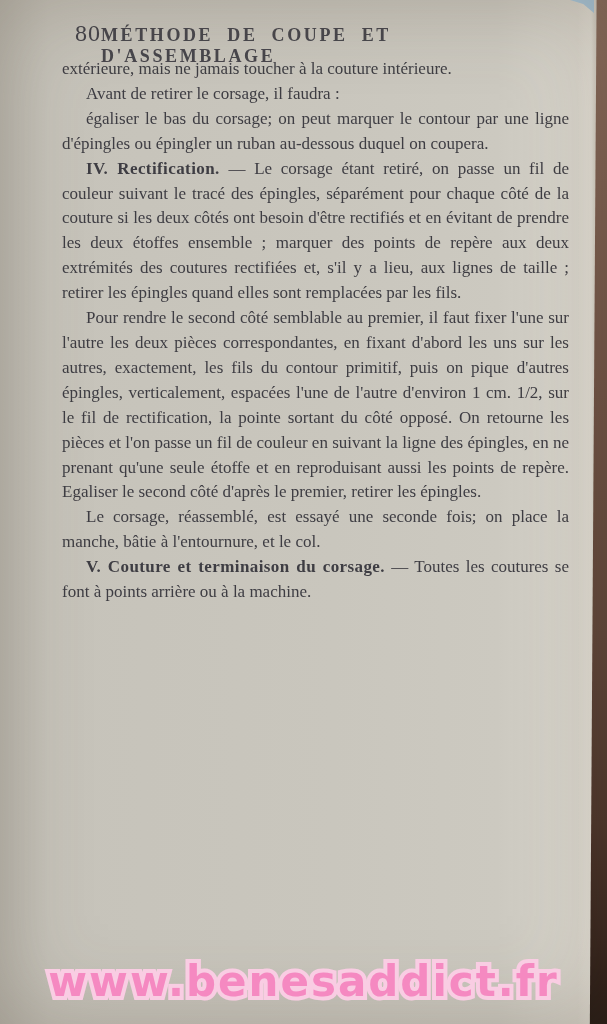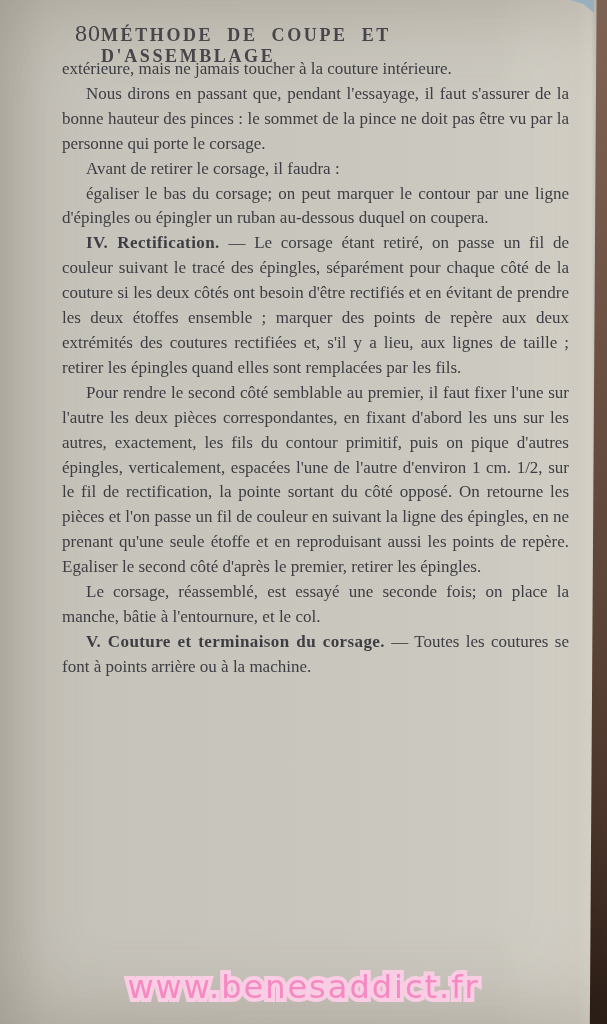--- a/index.html
+++ b/index.html
@@ -82,22 +82,22 @@
   }
   .body-text p { margin: 0; text-indent: 24px; }
   .body-text p.noindent { text-indent: 0; }
   .lead { font-weight: bold; letter-spacing: 0.4px; }
 
   .watermark {
     position: absolute;
     left: 50%; bottom: 18px;
     transform: translateX(-50%);
     font-family: "DejaVu Sans", sans-serif;
-    font-weight: normal;
-    font-size: 32px;
+    font-weight: bold;
+    font-size: 42px;
     letter-spacing: 2px;
     white-space: nowrap;
     color: #f589c1;
     z-index: 6;
     text-align: right;
   }
   .watermark::before {
     content: attr(data-text);
     position: absolute; left: 0; top: 0;
     z-index: -1;
@@ -114,21 +114,20 @@
   <div class="corner-blue"></div>
   <div class="spine"></div>
 
   <div class="header-row">
     <span class="page-number">80</span>
     <span class="running-title">MÉTHODE DE COUPE ET D'ASSEMBLAGE</span>
   </div>
 
   <div class="body-text">
     <p class="noindent"><span>extérieure, mais ne jamais toucher à la couture intérieure.</span></p>
-    <p><span>Nous dirons en passant que, pendant l'essayage, il faut s'assurer de la bonne hauteur des pinces : le sommet de la pince ne doit pas être vu par la personne qui porte le corsage.</span></p>
     <p><span>Avant de retirer le corsage, il faudra :</span></p>
     <p><span>égaliser le bas du corsage; on peut marquer le contour par une ligne d'épingles ou épingler un ruban au-dessous duquel on coupera.</span></p>
     <p><b class="lead">IV. Rectification.</b><span> — Le corsage étant retiré, on passe un fil de couleur suivant le tracé des épingles, séparément pour chaque côté de la couture si les deux côtés ont besoin d'être rectifiés et en évitant de prendre les deux étoffes ensemble ; marquer des points de repère aux deux extrémités des coutures rectifiées et, s'il y a lieu, aux lignes de taille ; retirer les épingles quand elles sont remplacées par les fils.</span></p>
     <p><span>Pour rendre le second côté semblable au premier, il faut fixer l'une sur l'autre les deux pièces correspondantes, en fixant d'abord les uns sur les autres, exactement, les fils du contour primitif, puis on pique d'autres épingles, verticalement, espacées l'une de l'autre d'environ 1 cm. 1/2, sur le fil de rectification, la pointe sortant du côté opposé. On retourne les pièces et l'on passe un fil de couleur en suivant la ligne des épingles, en ne prenant qu'une seule étoffe et en reproduisant aussi les points de repère. Egaliser le second côté d'après le premier, retirer les épingles.</span></p>
     <p><span>Le corsage, réassemblé, est essayé une seconde fois; on place la manche, bâtie à l'entournure, et le col.</span></p>
     <p><b class="lead">V. Couture et terminaison du corsage.</b><span> — Toutes les coutures se font à points arrière ou à la machine.</span></p>
   </div>
 
   <div class="watermark" data-text="www.benesaddict.fr">www.benesaddict.fr</div>
 

